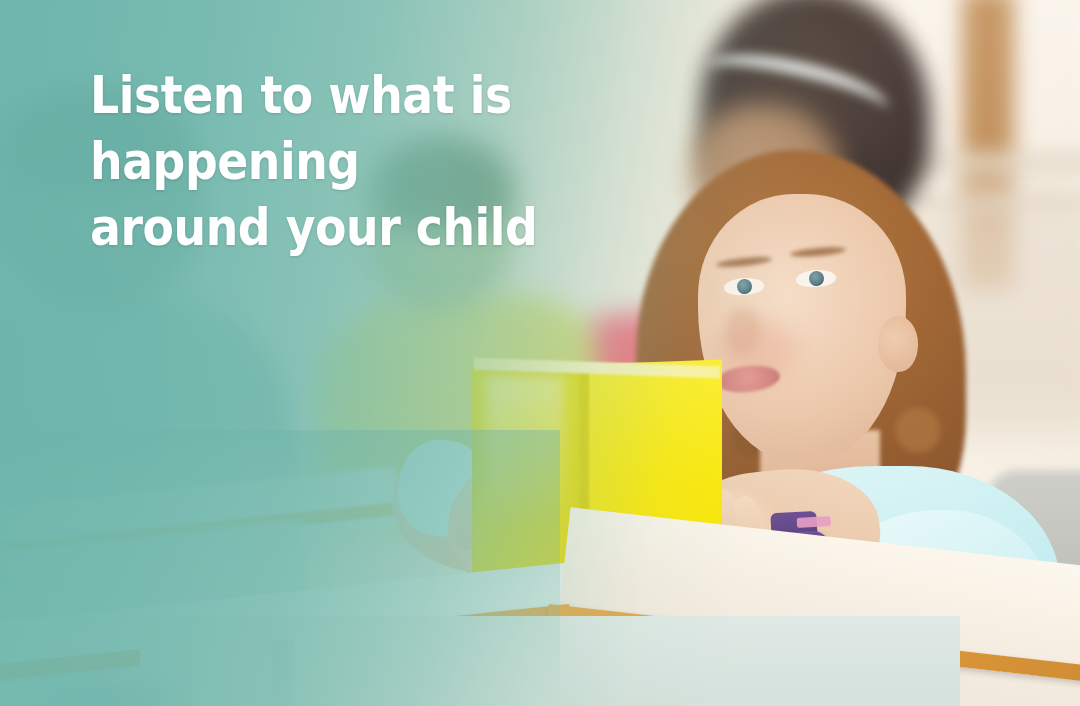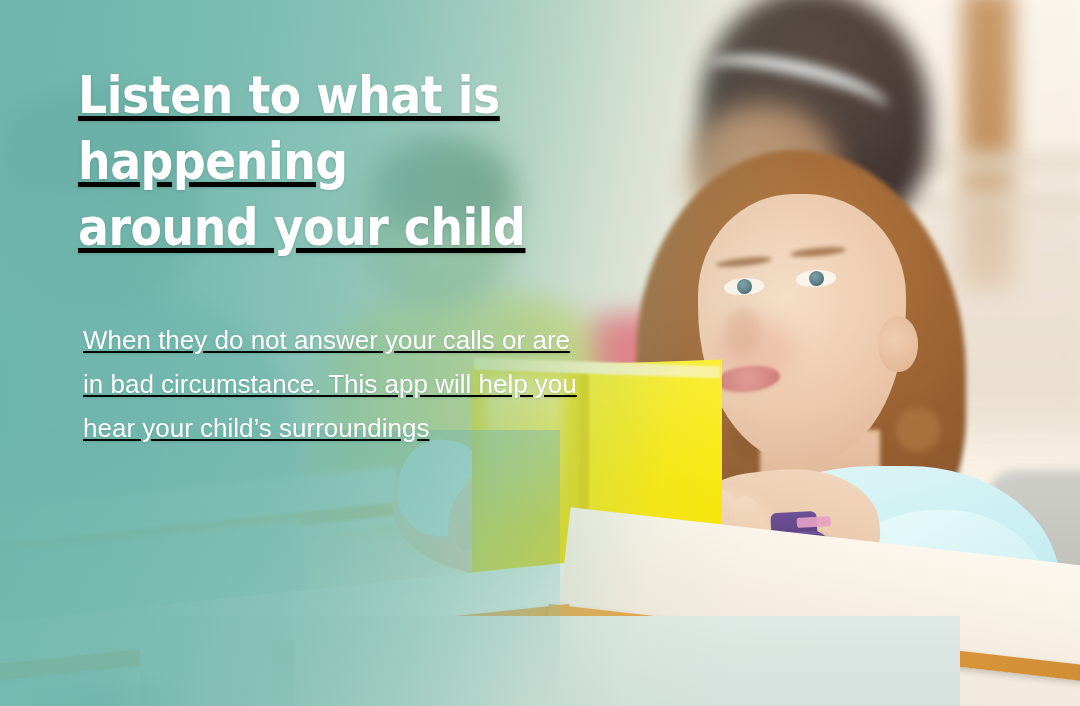--- a/index.html
+++ b/index.html
@@ -495,23 +495,22 @@
     pointer-events: none;
   }
   #teal-overlay-bottom {
     left: 0; top: 430px; width: 560px; height: 276px;
     background: linear-gradient(170deg, rgba(110,180,170,.55) 0%, rgba(120,186,174,.28) 60%, rgba(140,195,180,0) 100%);
     pointer-events: none;
   }
 
   
   #text-block {
-    left: 78px; top: 62px; width: 700px;
+    left: 90px; top: 62px; width: 700px;
     z-index: 40;
-    text-decoration: underline;
   }
   #headline {
     margin: 0;
     font-family: "DejaVu Sans", sans-serif;
     font-weight: 700;
     font-size: 52px;
     line-height: 66px;
     letter-spacing: -0.5px;
     color: #ffffff;
     transform: scaleX(.88);
@@ -633,18 +632,15 @@
   <div id="desk-main-apron" class="layer"></div>
   <div id="desk-main-leg" class="layer"></div>
   <div id="desk-shadow-low" class="layer"></div>
 
   <div id="teal-overlay" class="layer"></div>
   <div id="teal-overlay-bottom" class="layer"></div>
 
   <div id="text-block" class="layer">
     <h1 id="headline">Listen to what is happening
 around your child</h1>
-    <p id="subcopy">When they do not answer your calls or are
-in bad circumstance. This app will help you
-hear your child’s surroundings</p>
   </div>
 
 </div>
 
 </body></html>

